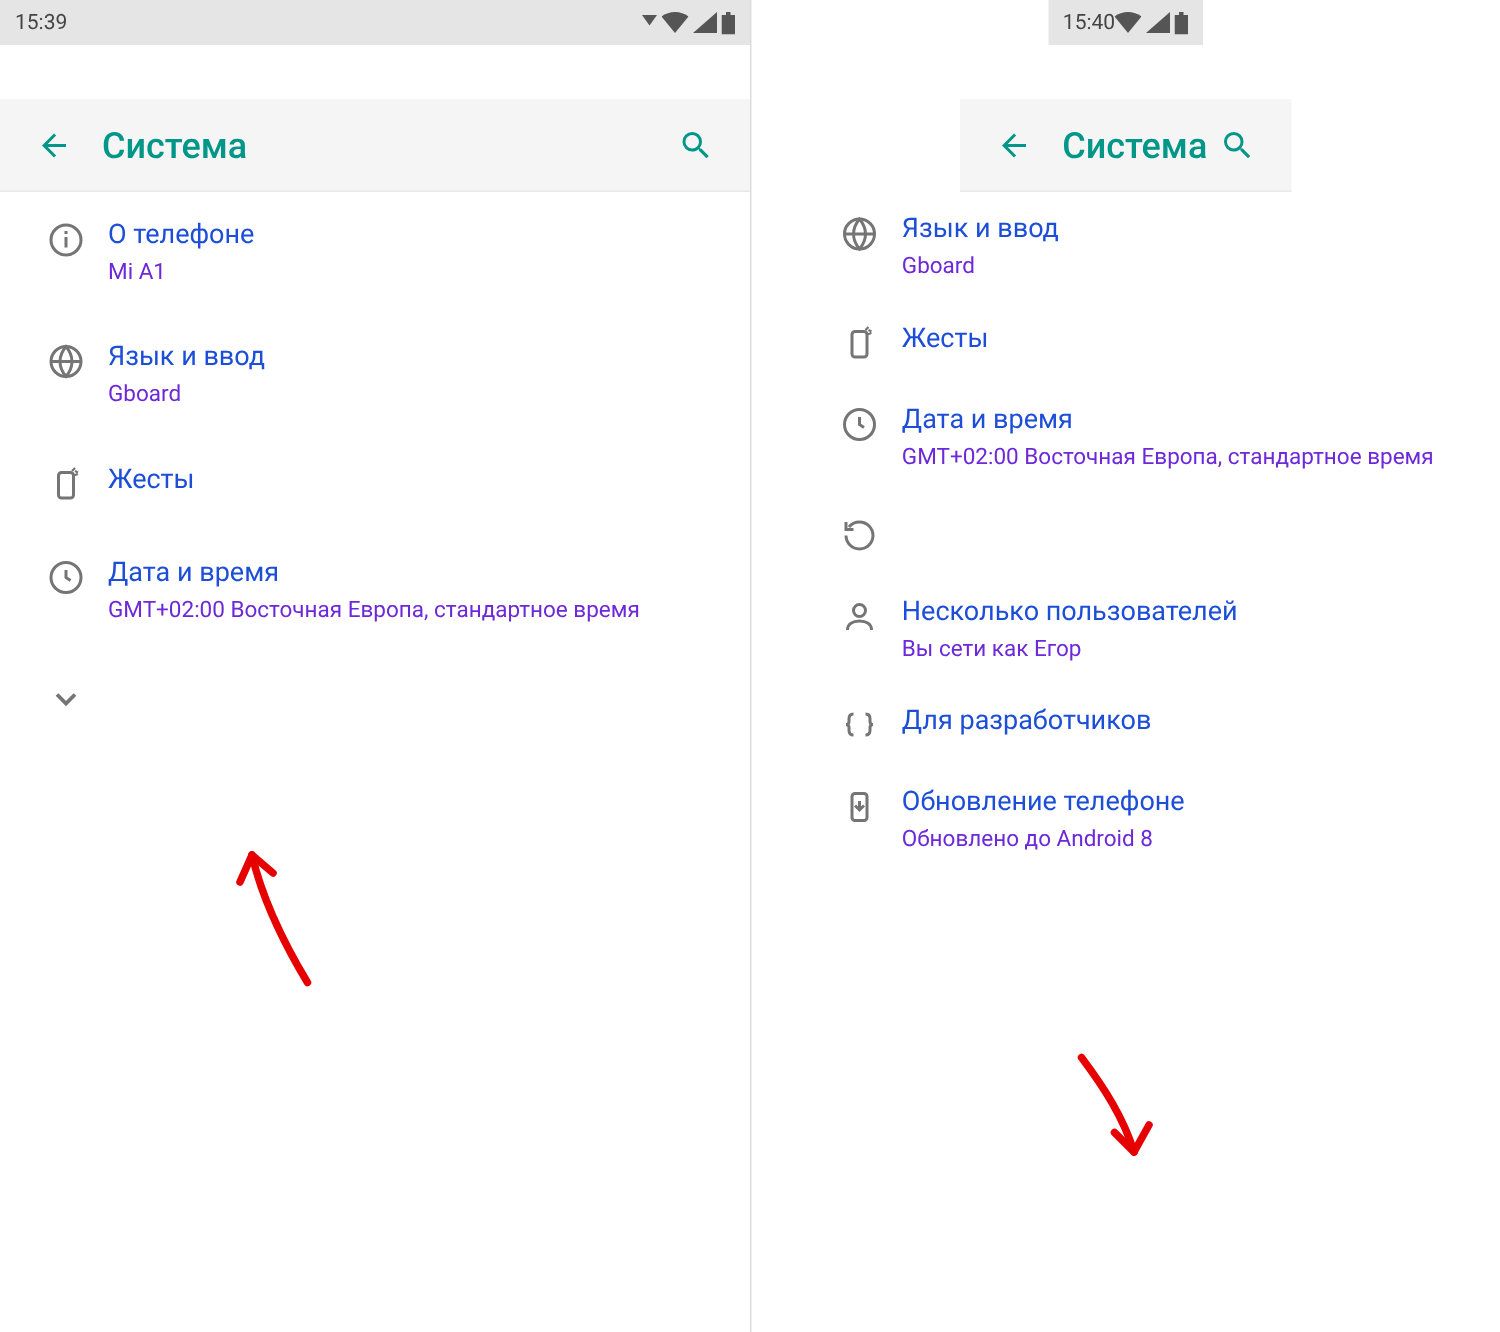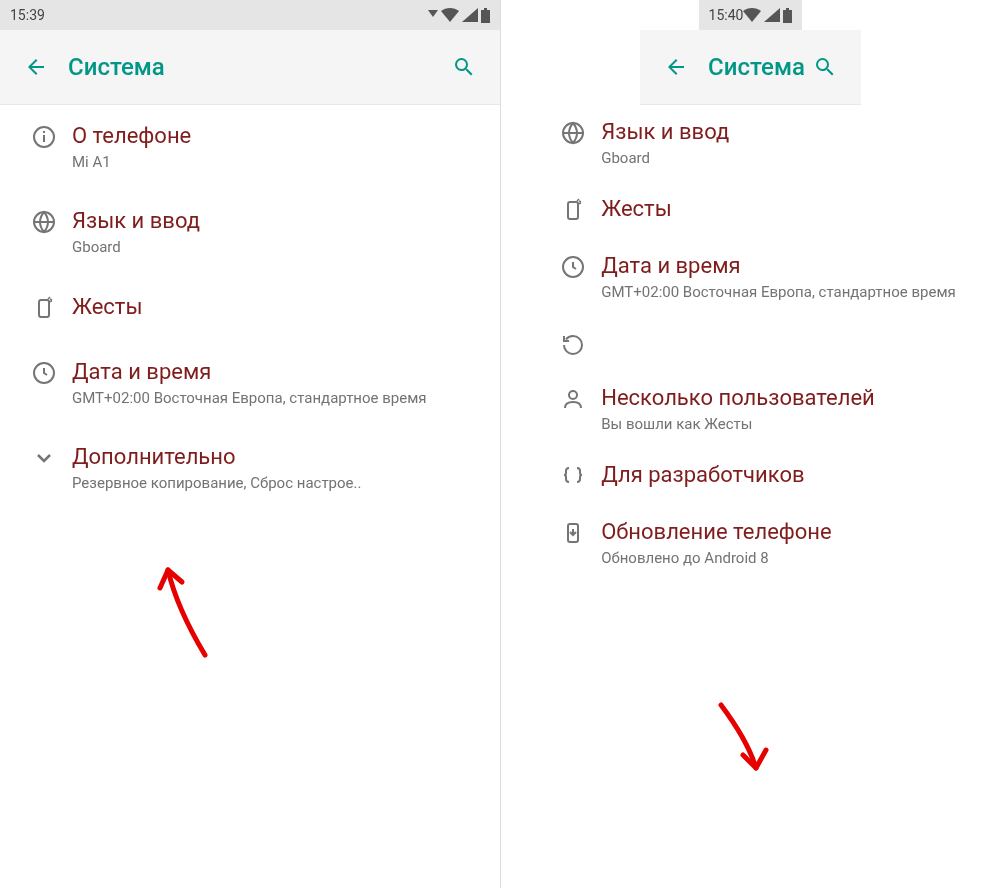--- a/index.html
+++ b/index.html
@@ -2,31 +2,31 @@
 <html><head>
 <meta charset="utf-8">
 <style>
   * { box-sizing: border-box; margin: 0; padding: 0; }
   html, body { width: 1000px; height: 888px; font-family: Roboto, Arial, sans-serif; background: #fff; }
   .container { display: flex; width: 1000px; height: 888px; }
   .screen { width: 500px; height: 888px; background: #fff; display: flex; flex-direction: column; position: relative; }
   .screen + .screen { border-left: 1px solid #ddd; align-items: center; }
   .status-bar { height: 30px; background: #e5e5e5; display: flex; align-items: center; justify-content: space-between; padding: 0 10px; font-size: 14px; color: #444; }
   .status-icons { display: flex; align-items: center; gap: 3px; }
-  .app-bar { height: 75px; background: #f5f5f5; display: flex; align-items: center; padding: 0 16px; border-bottom: 1px solid #e8e8e8; }
+  .app-bar { height: 62px; background: #f5f5f5; display: flex; align-items: center; padding: 0 16px; border-bottom: 1px solid #e8e8e8; margin-top: 36px; }
   .back-btn { width: 40px; height: 40px; display: flex; align-items: center; justify-content: center; color: #009688; margin-right: 12px; cursor: pointer; }
   .title { flex: 1; font-size: 24px; font-weight: 500; color: #009688; }
   .search-btn { width: 40px; height: 40px; display: flex; align-items: center; justify-content: center; color: #009688; cursor: pointer; }
   .content { flex: 1; overflow: hidden; background: #fff; }
   .list-item { display: flex; padding: 18px 16px; cursor: pointer; }
   .list-item.compact { padding: 14px 16px; }
   .item-icon { width: 56px; display: flex; align-items: flex-start; justify-content: center; color: #757575; padding-top: 2px; }
   .item-text { flex: 1; }
-  .item-title { font-size: 22px; color: #7f1d1d; margin-bottom: 4px; font-weight: 400; }
-  .item-sub { font-size: 15px; color: #737373; line-height: 1.35; }
+  .item-title { font-size: 18px; color: #1d4ed8; margin-bottom: 4px; font-weight: 400; }
+  .item-sub { font-size: 15px; color: #6d28d9; line-height: 1.35; }
   svg { display: block; }
   .arrow { position: absolute; pointer-events: none; }
 </style>
 </head>
 <body>
 
 <div class="container">
 
   <div class="screen">
     <div class="status-bar">
@@ -108,24 +108,20 @@
           <div class="item-title">Дата и время</div>
           <div class="item-sub">GMT+02:00 Восточная Европа, стандартное время</div>
         </div>
       </div>
       <div class="list-item">
         <div class="item-icon">
           <svg width="24" height="24" viewBox="0 0 24 24" fill="none" stroke="#757575" stroke-width="2.5">
               <path d="M6 9l6 6 6-6"></path>
             </svg>
         </div>
-        <div class="item-text">
-          <div class="item-title">Дополнительно</div>
-          <div class="item-sub">Резервное копирование, Сброс настрое..</div>
-        </div>
       </div>
     </div>
 
     <svg class="arrow" style="left:150px; top:560px;" width="80" height="100" viewBox="0 0 80 100">
       <path d="M55 95 C 40 70 25 40 18 10" fill="none" stroke="#e60000" stroke-width="5" stroke-linecap="round"></path>
       <path d="M18 10 L10 28 M18 10 L32 22" fill="none" stroke="#e60000" stroke-width="5" stroke-linecap="round"></path>
     </svg>
   </div>
 
   <div class="screen">
@@ -203,21 +199,21 @@
       </div>
       <div class="list-item compact">
         <div class="item-icon">
           <svg width="24" height="24" viewBox="0 0 24 24" fill="none" stroke="#757575" stroke-width="2">
               <circle cx="12" cy="8" r="4"></circle>
               <path d="M4 21c0-4 3.5-6 8-6s8 2 8 6"></path>
             </svg>
         </div>
         <div class="item-text">
           <div class="item-title">Несколько пользователей</div>
-          <div class="item-sub">Вы вошли как Жесты</div>
+          <div class="item-sub">Вы сети как Егор</div>
         </div>
       </div>
       <div class="list-item compact">
         <div class="item-icon">
           <svg width="24" height="24" viewBox="0 0 24 24" fill="none" stroke="#757575" stroke-width="2">
               <path d="M8 4c-2 0-3 1-3 3v2c0 1.5-1 2-2 2 1 0 2 .5 2 2v2c0 2 1 3 3 3M16 4c2 0 3 1 3 3v2c0 1.5 1 2 2 2-1 0-2 .5-2 2v2c0 2-1 3-3 3"></path>
             </svg>
         </div>
         <div class="item-text">
           <div class="item-title">Для разработчиков</div>

